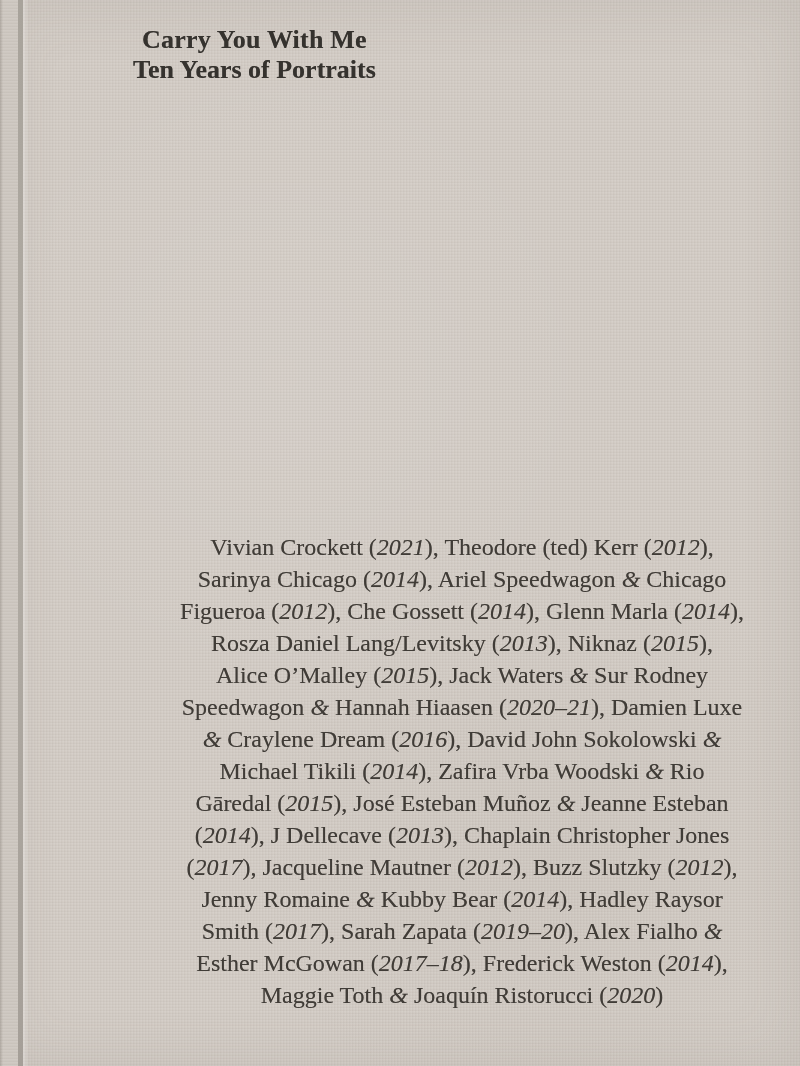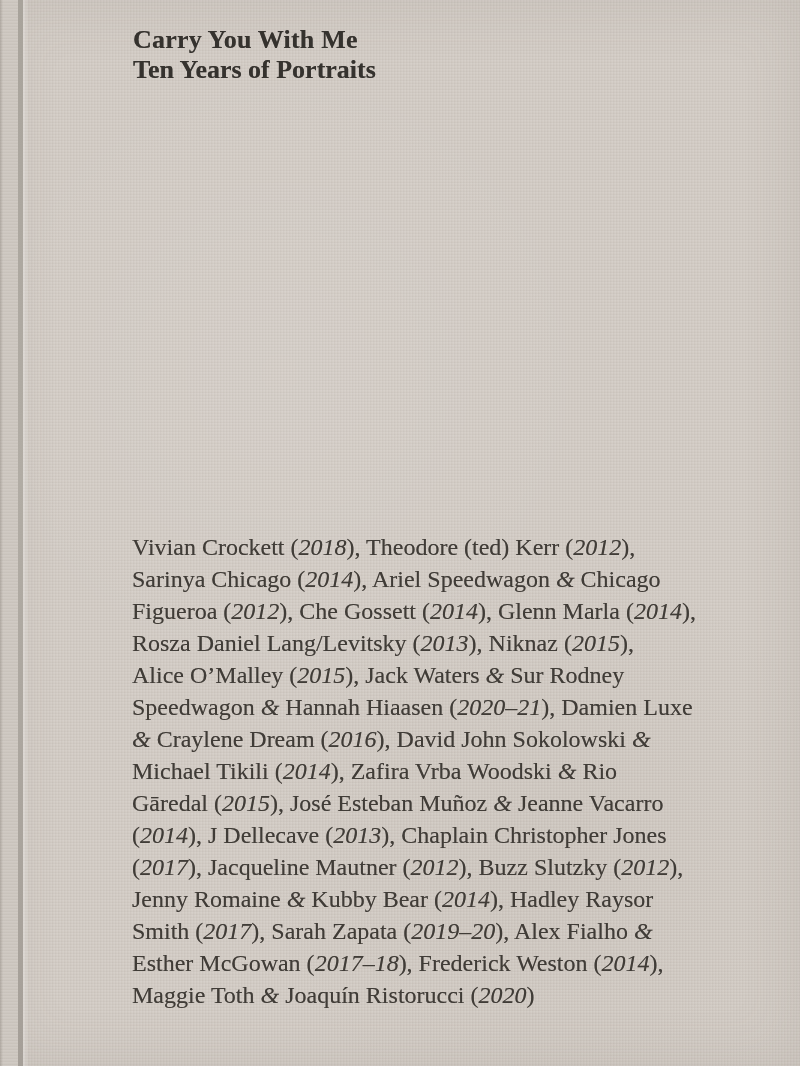--- a/index.html
+++ b/index.html
@@ -12,20 +12,21 @@
   }
   .book {
     position: absolute; inset: 0;
     background-color: var(--background, #d2cbc4);
     background-image:
       repeating-linear-gradient(90deg, rgba(255,255,255,0.05) 0 1px, rgba(96,88,80,0.035) 1px 2px, transparent 2px 3px),
       repeating-linear-gradient(0deg, rgba(255,255,255,0.05) 0 1px, rgba(96,88,80,0.035) 1px 2px, transparent 2px 3px),
       radial-gradient(ellipse 60% 45% at 35% 35%, rgba(255,255,255,0.06), transparent 70%),
       radial-gradient(ellipse 55% 40% at 70% 80%, rgba(120,108,98,0.05), transparent 70%);
     box-shadow: inset 0 0 60px rgba(110,100,90,0.12);
+    text-align: center;
   }
   
   .edge {
     position: absolute; left: 0; top: 0; width: 18px; height: 100%;
     background: var(--left-edge, #cdc7c0);
     background-image: repeating-linear-gradient(0deg, rgba(255,255,255,0.06) 0 1px, rgba(96,88,80,0.04) 1px 2px, transparent 2px 3px);
   }
   .edge::before {
     content: ""; position: absolute; left: 0; top: 0; width: 3px; height: 100%;
     background: linear-gradient(90deg, rgba(120,112,104,0.35), transparent);
@@ -77,29 +78,29 @@
   <div class="edge"></div>
   <div class="groove"></div>
 
   <div class="header-block">
     <div class="title">Carry You With Me</div>
     <div class="subtitle">Ten Years of Portraits</div>
   </div>
 
 
   <div class="names">
-      <div class="line"><span>Vivian Crockett (</span><span class="it">2018</span><span>), Theodore (ted) Kerr (</span><span class="it">2012</span><span>),</span></div>
+      <div class="line"><span>Vivian Crockett (</span><span class="it">2021</span><span>), Theodore (ted) Kerr (</span><span class="it">2012</span><span>),</span></div>
       <div class="line"><span>Sarinya Chicago (</span><span class="it">2014</span><span>), Ariel Speedwagon </span><span class="it">&amp;</span><span> Chicago</span></div>
       <div class="line"><span>Figueroa (</span><span class="it">2012</span><span>), Che Gossett (</span><span class="it">2014</span><span>), Glenn Marla (</span><span class="it">2014</span><span>),</span></div>
       <div class="line"><span>Rosza Daniel Lang/Levitsky (</span><span class="it">2013</span><span>), Niknaz (</span><span class="it">2015</span><span>),</span></div>
       <div class="line"><span>Alice O’Malley (</span><span class="it">2015</span><span>), Jack Waters </span><span class="it">&amp;</span><span> Sur Rodney</span></div>
       <div class="line"><span>Speedwagon </span><span class="it">&amp;</span><span> Hannah Hiaasen (</span><span class="it">2020–21</span><span>), Damien Luxe</span></div>
       <div class="line"><span class="it">&amp;</span><span> Craylene Dream (</span><span class="it">2016</span><span>), David John Sokolowski </span><span class="it">&amp;</span></div>
       <div class="line"><span>Michael Tikili (</span><span class="it">2014</span><span>), Zafira Vrba Woodski </span><span class="it">&amp;</span><span> Rio</span></div>
-      <div class="line"><span>Gāredal (</span><span class="it">2015</span><span>), José Esteban Muñoz </span><span class="it">&amp;</span><span> Jeanne Vacarro</span></div>
+      <div class="line"><span>Gāredal (</span><span class="it">2015</span><span>), José Esteban Muñoz </span><span class="it">&amp;</span><span> Jeanne Esteban</span></div>
       <div class="line"><span>(</span><span class="it">2014</span><span>), J Dellecave (</span><span class="it">2013</span><span>), Chaplain Christopher Jones</span></div>
       <div class="line"><span>(</span><span class="it">2017</span><span>), Jacqueline Mautner (</span><span class="it">2012</span><span>), Buzz Slutzky (</span><span class="it">2012</span><span>),</span></div>
       <div class="line"><span>Jenny Romaine </span><span class="it">&amp;</span><span> Kubby Bear (</span><span class="it">2014</span><span>), Hadley Raysor</span></div>
       <div class="line"><span>Smith (</span><span class="it">2017</span><span>), Sarah Zapata (</span><span class="it">2019–20</span><span>), Alex Fialho </span><span class="it">&amp;</span></div>
       <div class="line"><span>Esther McGowan (</span><span class="it">2017–18</span><span>), Frederick Weston (</span><span class="it">2014</span><span>),</span></div>
       <div class="line"><span>Maggie Toth </span><span class="it">&amp;</span><span> Joaquín Ristorucci (</span><span class="it">2020</span><span>)</span></div>
     </div>
 </div>
 
 </body></html>

